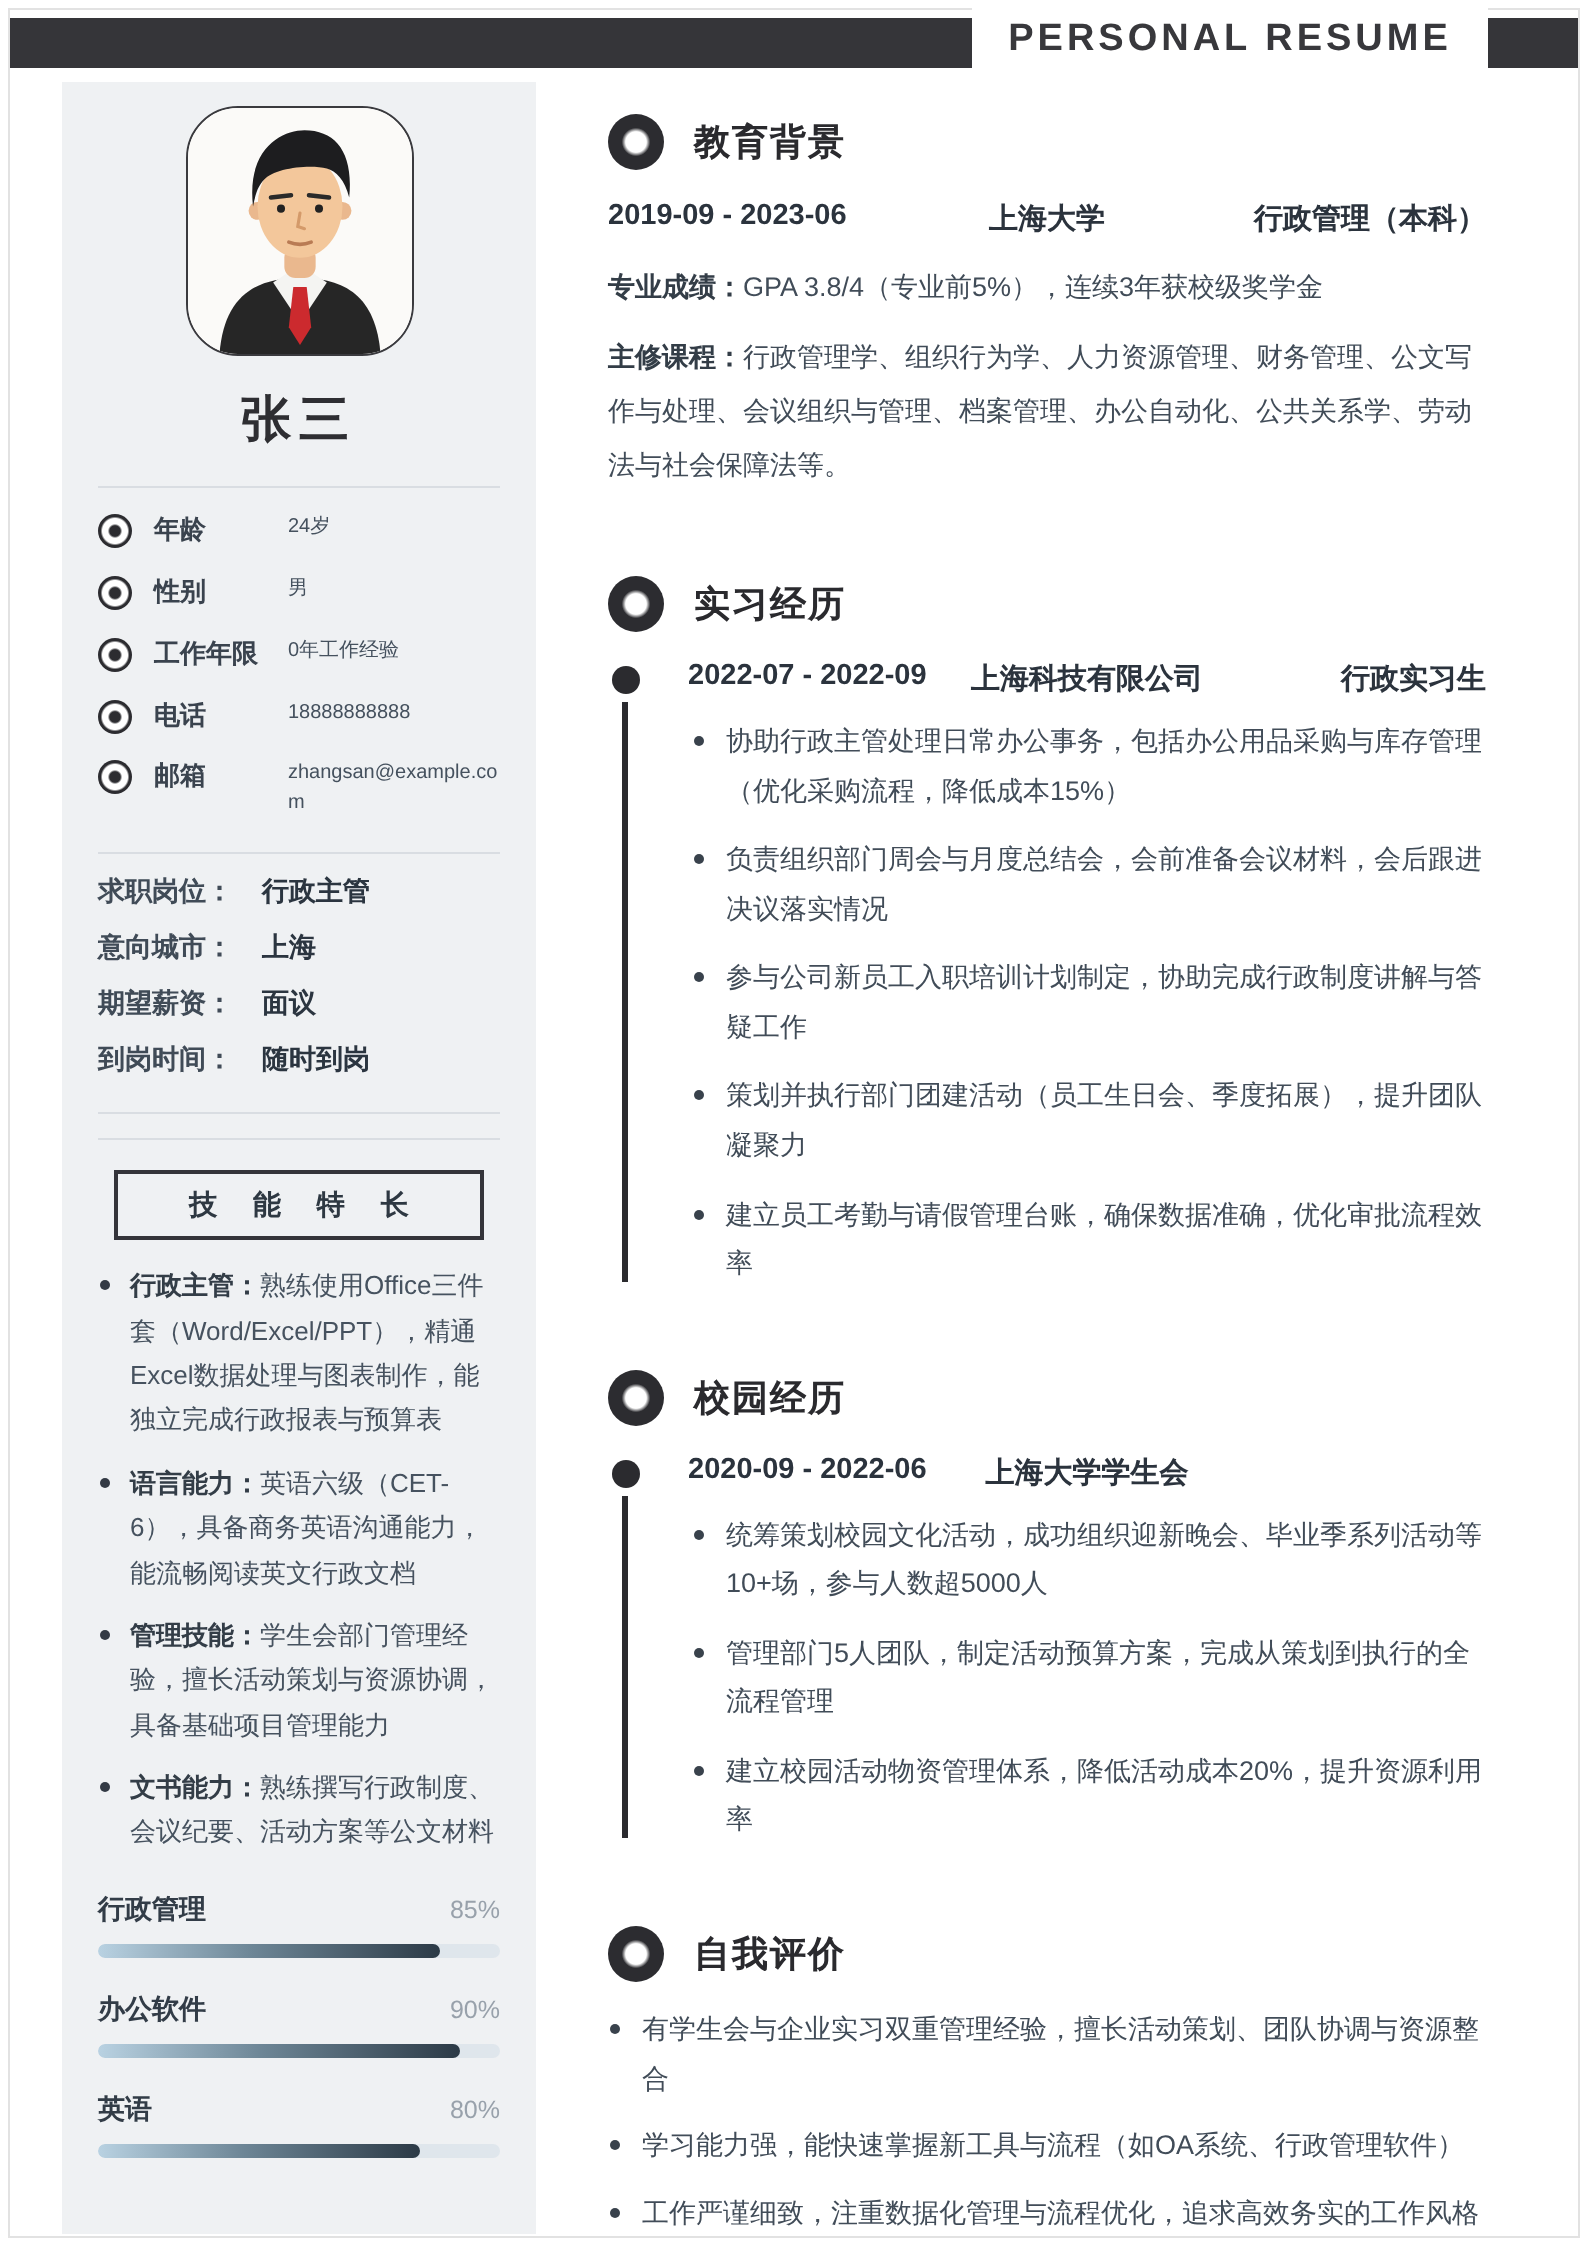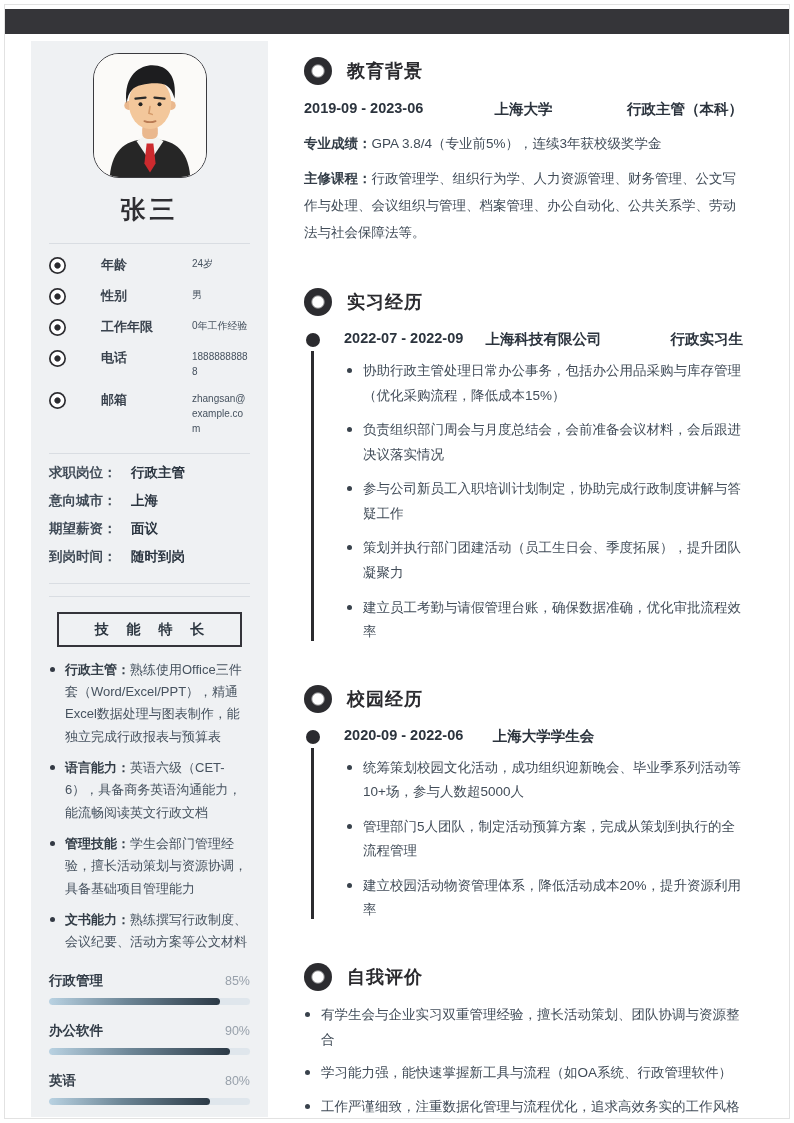--- a/index.html
+++ b/index.html
@@ -16,21 +16,21 @@
 
   
   .sidebar { position:absolute; left:26px; top:36px; width:237px; height:1076px;
     background:#eff1f3; padding:12px 18px 0 18px; }
   .photo-card { width:114px; height:125px; margin:0 auto; background:#fff;
     border:1.5px solid #3a3a3e; border-radius:26px; overflow:hidden; }
   .photo-card svg { display:block; width:100%; height:100%; }
   .name { text-align:center; font-size:25px; font-weight:bold; color:#2e2e32;
     margin-top:15px; letter-spacing:4px; }
   .sb-divider { border:none; height:1px; background:#d9dde2; margin:17px 0 6px 0; }
-  .info-row { display:flex; align-items:flex-start; margin:12px 0;gap:24px; }
+  .info-row { display:flex; align-items:flex-start; margin:12px 0; }
   .ring-icon { flex:0 0 17px; width:17px; height:17px; border-radius:50%; margin-top:1px;
     background:radial-gradient(circle at 50% 50%, #2c2c30 0 22%, #ffffff 30% 52%, #2c2c30 60% 100%); }
   .info-label { width:78px; padding-left:11px; font-size:13px; font-weight:bold; color:#3a434e; line-height:1.45; }
   .info-value { flex:1; font-size:10px; color:#45515e; line-height:1.5; word-break:break-all; }
   .intent-row { display:flex; margin:10px 0; font-size:13.5px; }
   .intent-label { font-weight:bold; color:#404b57; width:82px; }
   .intent-value { font-weight:bold; color:#2b3540; }
   .skills-box { border:2px solid #34343a; margin:15px 8px 4px 8px; padding:7px 0 6px 0;
     text-align:center; font-size:14px; font-weight:bold; letter-spacing:7px; color:#2e3842;
     text-indent:7px; }
@@ -75,20 +75,23 @@
   ul.m-bullets.flat { margin-top:12px; }
   ul.m-bullets.flat li { padding-left:17px; margin:9px 0; }
   ul.m-bullets.flat li::before { left:1px; }
 </style>
 </head>
 <body>
 
 <div class="page">
 
   <div class="topbar"></div>
+  <div class="title-box">
+    <span>PERSONAL RESUME</span>
+  </div>
 
   <div class="sidebar">
 
     <div class="photo-card">
       <svg viewBox="0 0 100 110">
         <rect x="0" y="0" width="100" height="110" fill="#fbfaf8"></rect>
 
         <path d="M14 110 C16 84 30 76 50 76 C70 76 84 84 86 110 Z" fill="#262626"></path>
 
         <path d="M38 78 L50 96 L62 78 L56 74 L44 74 Z" fill="#f4f4f2"></path>
@@ -213,21 +216,21 @@
   <div class="main">
 
     <div class="section">
       <div class="sec-head">
         <span class="sec-icon"></span>
         <span class="sec-title">教育背景</span>
       </div>
       <div class="meta-row">
         <span>2019-09 - 2023-06</span>
         <span class="m-mid">上海大学</span>
-        <span class="m-right">行政主管（本科）</span>
+        <span class="m-right">行政管理（本科）</span>
       </div>
       <div class="edu-line">
         <span class="lead">专业成绩：</span><span>GPA 3.8/4（专业前5%），连续3年获校级奖学金</span>
       </div>
       <div class="edu-line" style="margin-top:8px;">
         <span class="lead">主修课程：</span><span>行政管理学、组织行为学、人力资源管理、财务管理、公文写作与处理、会议组织与管理、档案管理、办公自动化、公共关系学、劳动法与社会保障法等。</span>
       </div>
     </div>
 
     <div class="section" style="margin-top:42px;">

